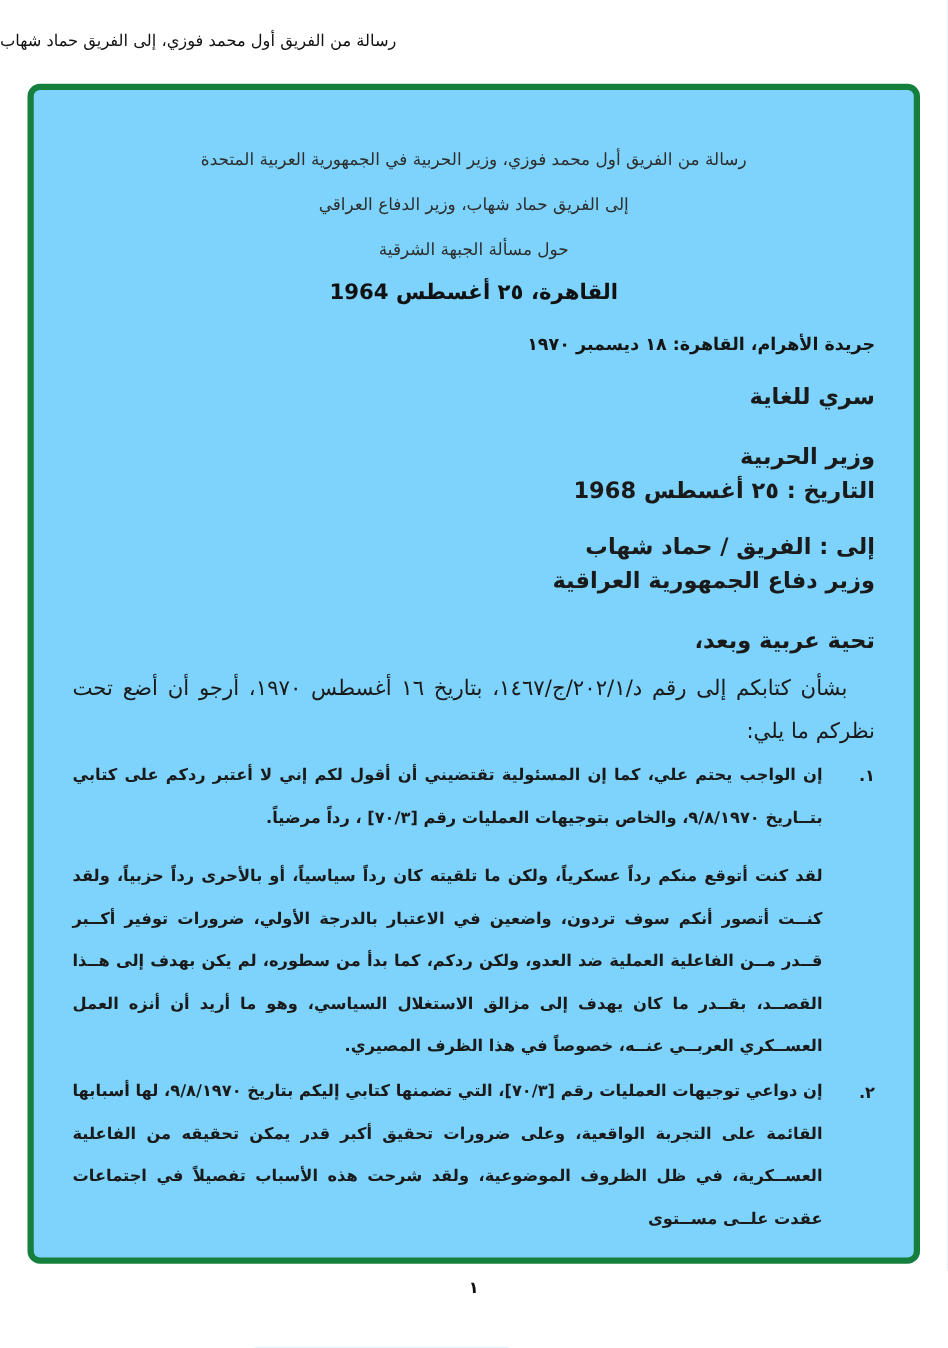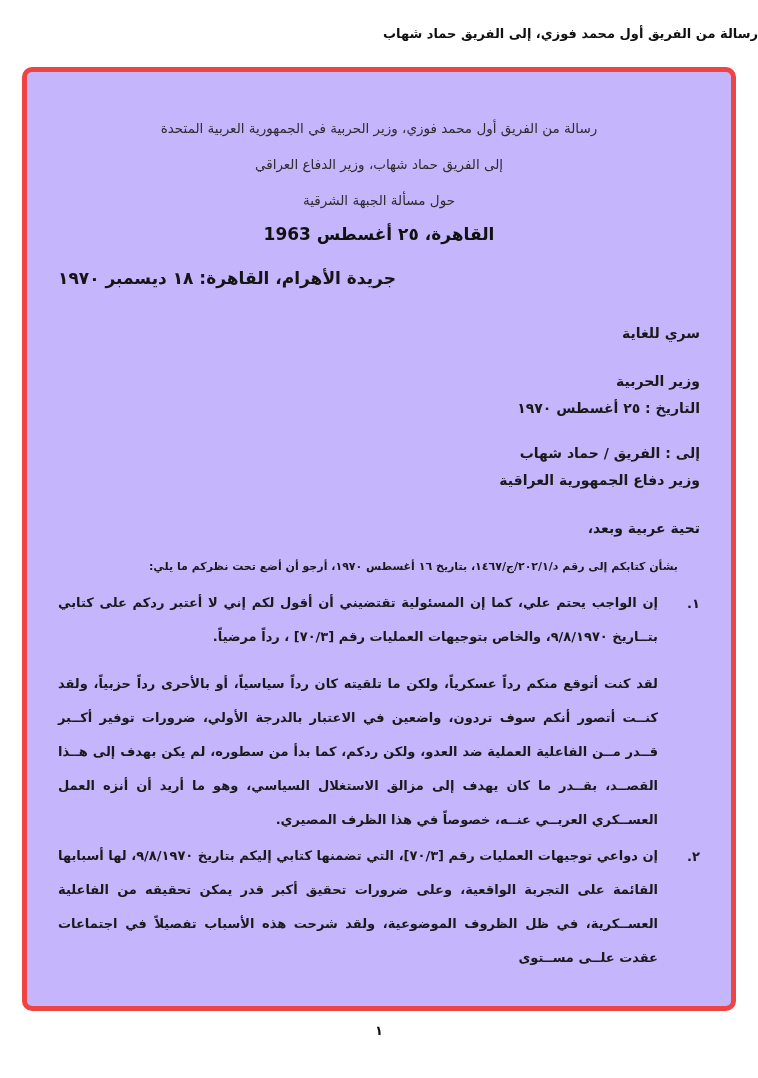--- a/index.html
+++ b/index.html
@@ -9,71 +9,71 @@
   }
   body {
     width: 758px;
     height: 1078px;
     direction: rtl;
     font-family: "DejaVu Sans", sans-serif;
     color: #1a1a1a;
     overflow: hidden;
   }
   .page-header {
-    text-align: right;
+    text-align: left;
     font-size: 13px;
-    font-weight: bold;
+    font-weight: normal;
     margin-top: 26px;
     margin-bottom: 26px;
     color: #111;
   }
   .letter-frame {
     box-sizing: border-box;
     margin: 0 22px;
     width: 714px;
     height: 944px;
-    border: 5px solid #ef4444;
+    border: 5px solid #15803d;
     border-radius: 10px;
-    background: #c4b5fd;
+    background: #7dd3fc;
     padding: 38px 31px 0 31px;
     overflow: hidden;
   }
   .doc-heading {
     text-align: center;
     font-size: 13.5px;
     font-weight: 400;
     color: #2d2d2d;
     line-height: 36px;
   }
   .place-date {
     text-align: center;
     font-size: 17px;
     font-weight: bold;
     color: #111;
     margin-top: 6px;
   }
   .source-line {
-    text-align: left;
-    font-size: 17px;
+    text-align: right;
+    font-size: 14px;
     font-weight: bold;
     color: #151515;
     margin-top: 24px;
   }
   .meta-block {
-    font-size: 14px;
+    font-size: 18px;
     font-weight: bold;
     line-height: 27px;
-    margin-top: 32px;
+    margin-top: 20px;
   }
   .meta-line { text-align: right; }
   .gap-sm { margin-top: 18px; }
   .gap-md { margin-top: 21px; }
   .intro-para {
-    font-size: 11px;
-    font-weight: bold;
+    font-size: 17px;
+    font-weight: normal;
     line-height: 34px;
     text-align: justify;
     text-indent: 22px;
     margin: 8px 0 0 0;
   }
   .list-item {
     display: flex;
     margin-top: 2px;
   }
   .item-number {
@@ -107,28 +107,28 @@
 <div class="page-header">رسالة من الفريق أول محمد فوزي، إلى الفريق حماد شهاب</div>
 
 <div class="letter-frame">
 
   <div class="doc-heading">
     <div>رسالة من الفريق أول محمد فوزي، وزير الحربية في الجمهورية العربية المتحدة</div>
     <div>إلى الفريق حماد شهاب، وزير الدفاع العراقي</div>
     <div>حول مسألة الجبهة الشرقية</div>
   </div>
 
-  <div class="place-date">القاهرة،  ٢٥ أغسطس 1963</div>
+  <div class="place-date">القاهرة،  ٢٥ أغسطس 1964</div>
 
   <div class="source-line">جريدة الأهرام، القاهرة: ١٨ ديسمبر ١٩٧٠</div>
 
   <div class="meta-block">
     <div class="meta-line">سري للغاية</div>
     <div class="meta-line gap-md">وزير الحربية</div>
-    <div class="meta-line">التاريخ : ٢٥ أغسطس ١٩٧٠</div>
+    <div class="meta-line">التاريخ : ٢٥ أغسطس 1968</div>
     <div class="meta-line gap-sm">إلى : الفريق / حماد شهاب</div>
     <div class="meta-line">وزير دفاع الجمهورية العراقية</div>
     <div class="meta-line gap-md">تحية عربية وبعد،</div>
   </div>
 
   <p class="intro-para">بشأن كتابكم إلى رقم د/٢٠٢/١/ج/١٤٦٧، بتاريخ ١٦ أغسطس ١٩٧٠، أرجو أن أضع تحت نظركم ما يلي:</p>
 
   <div class="list-item">
     <div class="item-number">١.</div>
     <div class="item-body">

